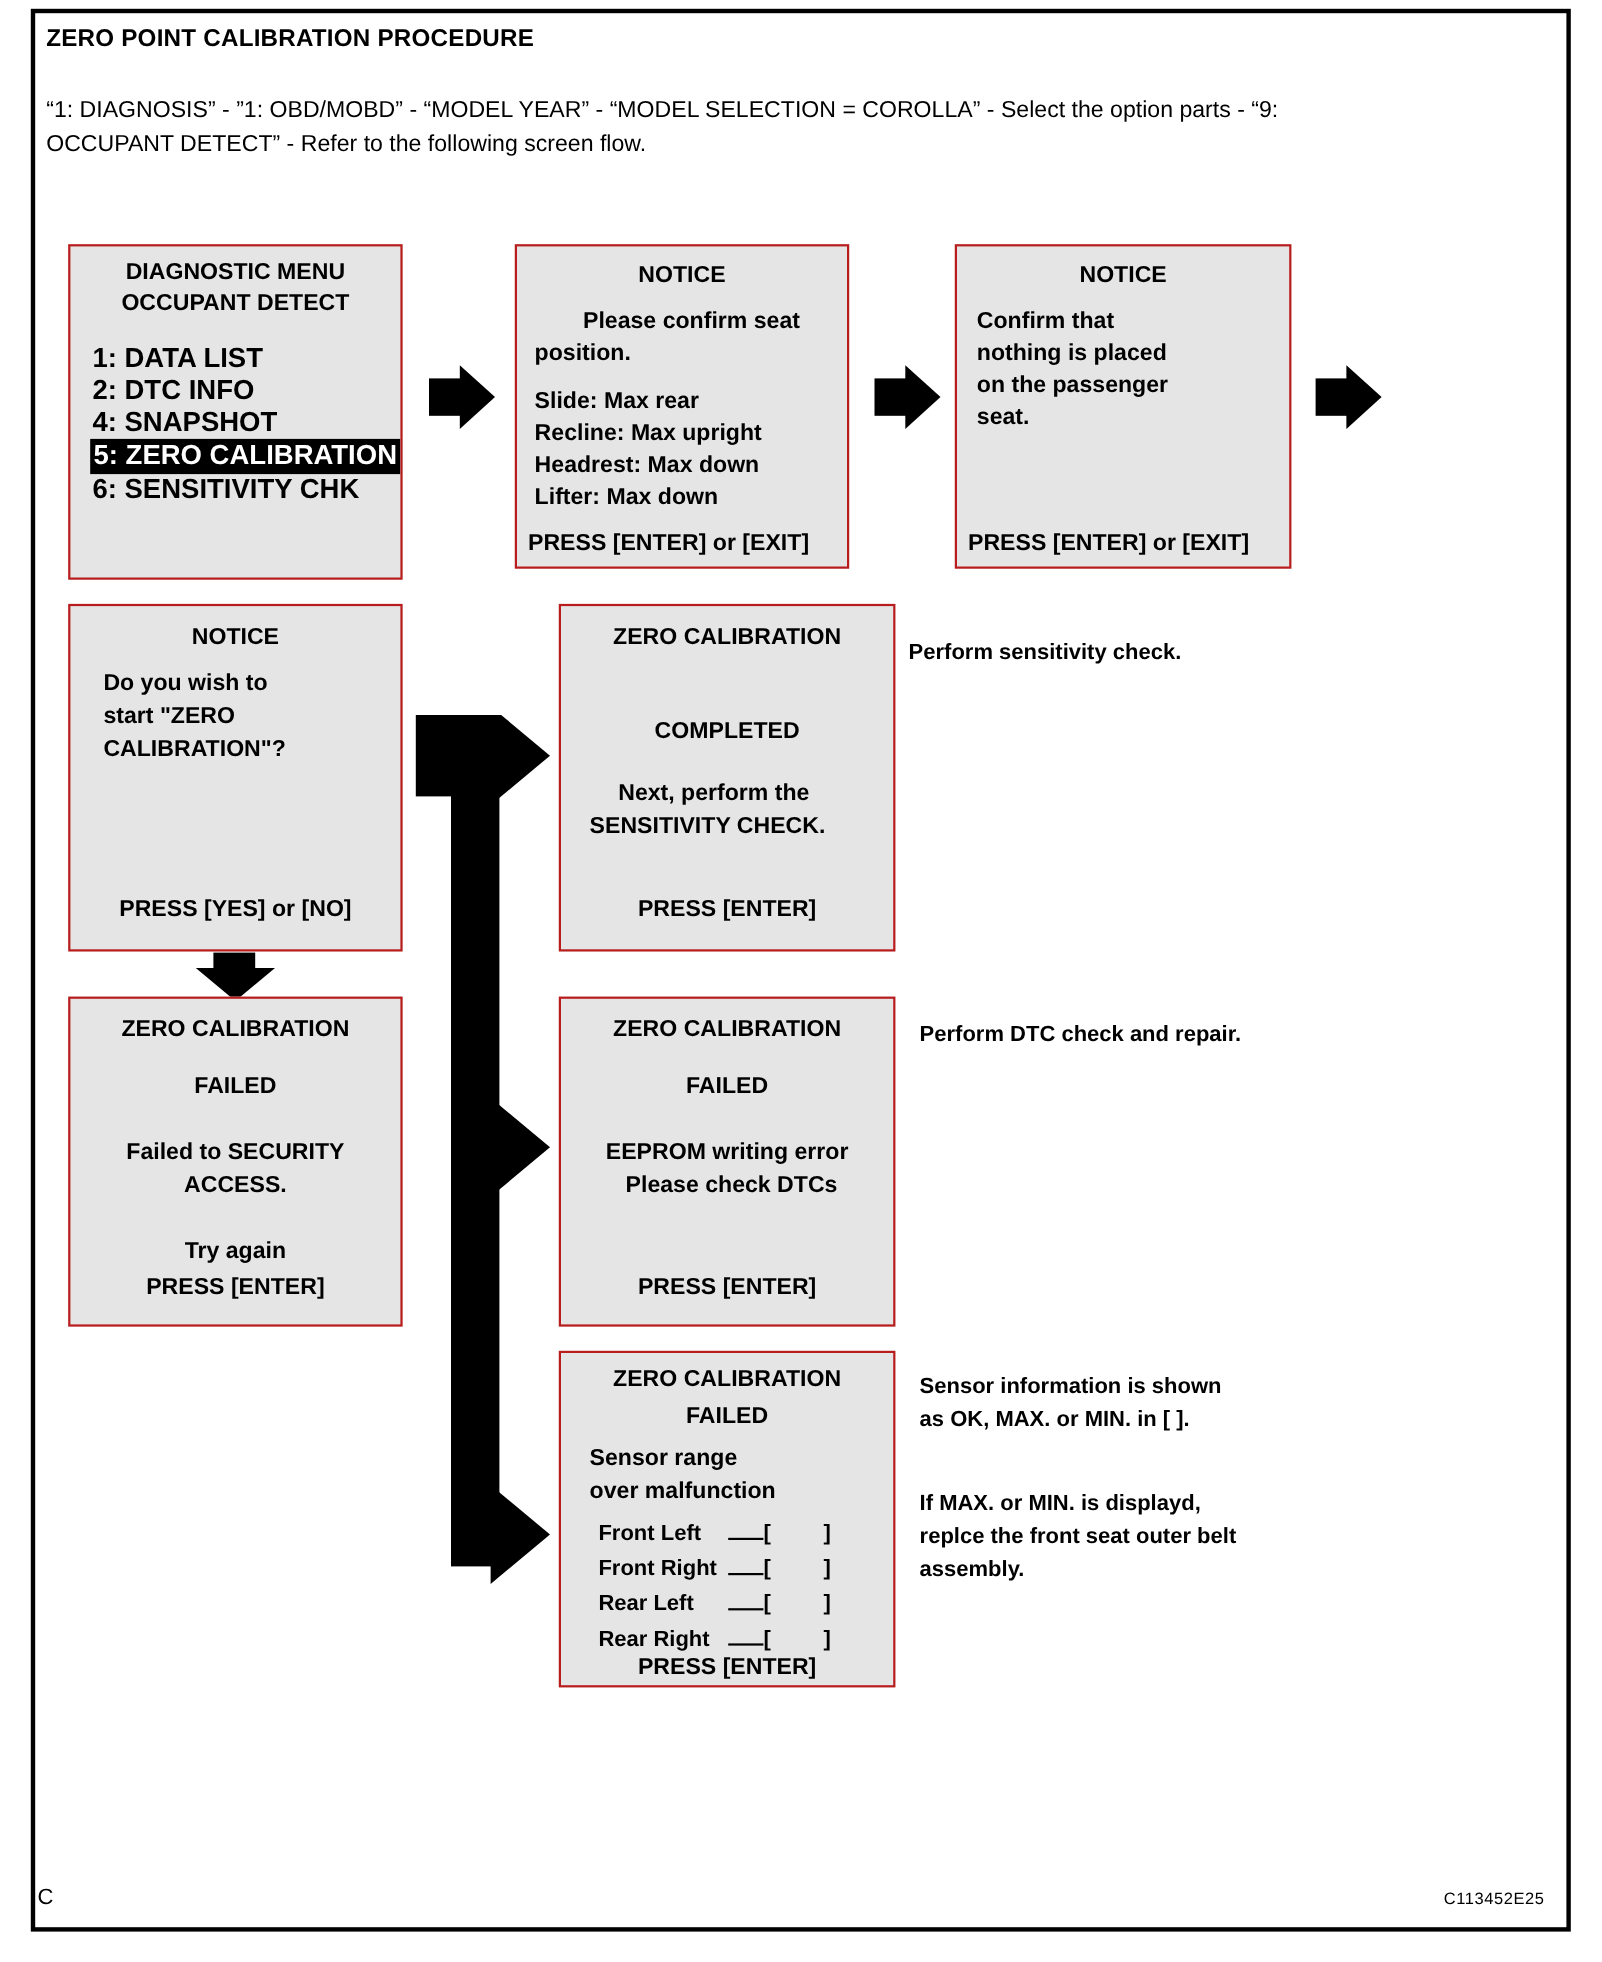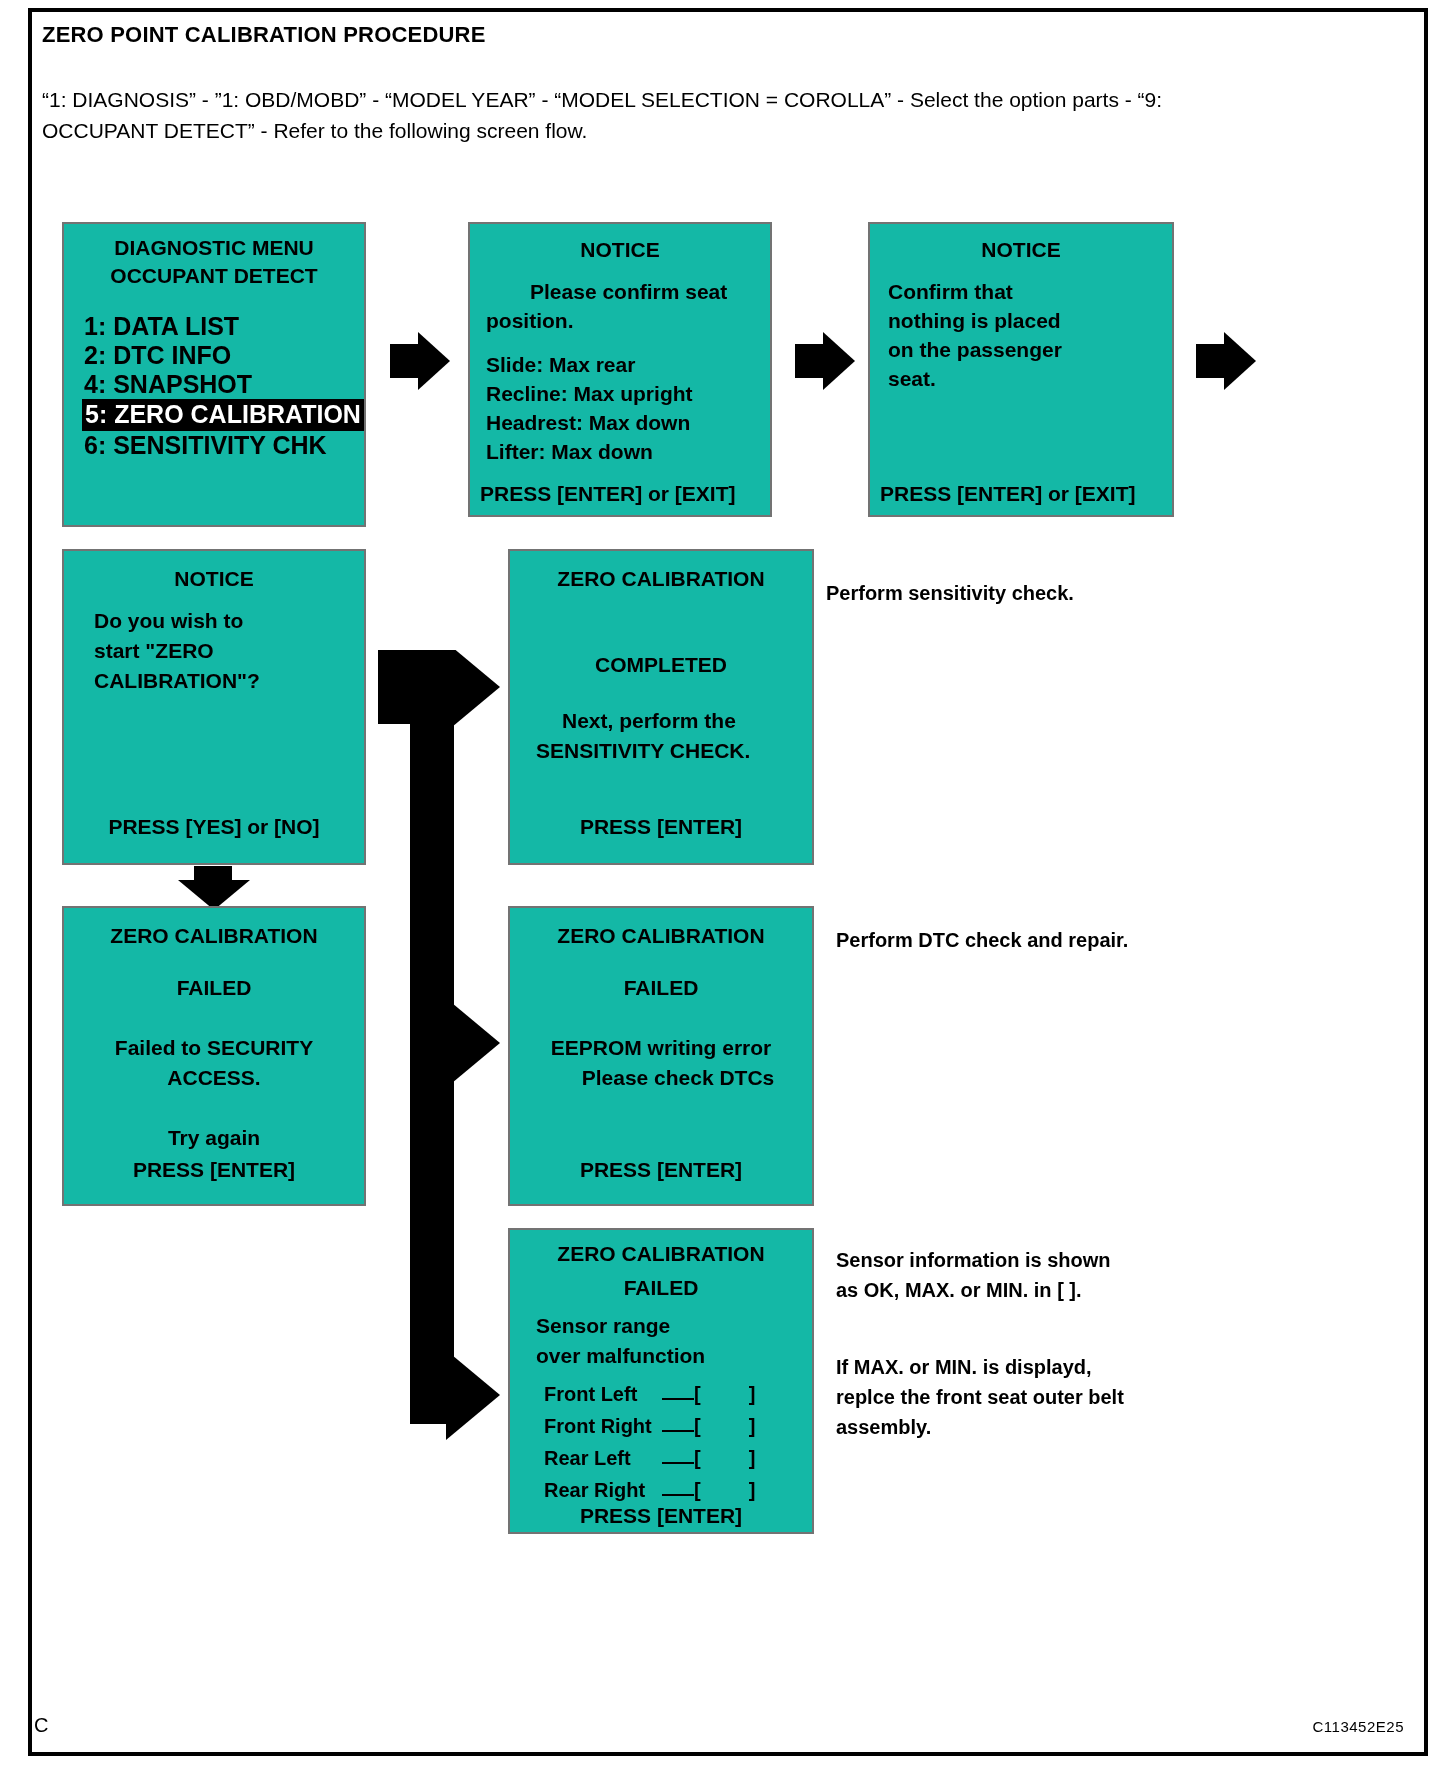--- a/index.html
+++ b/index.html
@@ -32,22 +32,22 @@
     position: absolute;
     left: 42px; top: 84px;
     width: 1200px;
     font-size: 21px;
     line-height: 31px;
   }
 
   
   .box {
     position: absolute;
-    border: 2px solid #737373;
-    background: #14b8a6;
+    border: 2px solid #b91c1c;
+    background: #e5e5e5;
     overflow: hidden;
   }
   .box .ttl {
     text-align: center;
     font-size: 21px;
     font-weight: bold;
     white-space: nowrap;
   }
   .box .ctr {
     text-align: center;
@@ -224,21 +224,21 @@
     <div class="ctr" style="position:absolute; left:0; top:128px; width:100%;">Failed to SECURITY</div>
     <div class="ctr" style="position:absolute; left:0; top:158px; width:100%;">ACCESS.</div>
     <div class="ctr" style="position:absolute; left:0; top:218px; width:100%;">Try again</div>
     <div class="ctr" style="position:absolute; left:0; top:250px; width:100%;">PRESS [ENTER]</div>
   </div>
 
   <div class="box" style="left:508px; top:906px; width:306px; height:300px;">
     <div class="ttl" style="position:absolute; left:0; top:16px; width:100%;">ZERO CALIBRATION</div>
     <div class="ctr" style="position:absolute; left:0; top:68px; width:100%;">FAILED</div>
     <div class="ctr" style="position:absolute; left:0; top:128px; width:100%;">EEPROM writing error</div>
-    <div class="ctr" style="position:absolute; left:17px; top:158px; width:100%;">Please check DTCs</div>
+    <div class="ctr" style="position:absolute; left:4px; top:158px; width:100%;">Please check DTCs</div>
     <div class="ctr" style="position:absolute; left:0; top:250px; width:100%;">PRESS [ENTER]</div>
   </div>
 
   <div class="note" style="left:836px; top:925px; width:430px;">Perform DTC check and repair.</div>
 
   <div class="box" style="left:508px; top:1228px; width:306px; height:306px;">
     <div class="ttl" style="position:absolute; left:0; top:12px; width:100%;">ZERO CALIBRATION</div>
     <div class="ctr" style="position:absolute; left:0; top:46px; width:100%;">FAILED</div>
     <div class="lft" style="position:absolute; left:26px; top:84px;">Sensor range</div>
     <div class="lft" style="position:absolute; left:26px; top:114px;">over malfunction</div>

